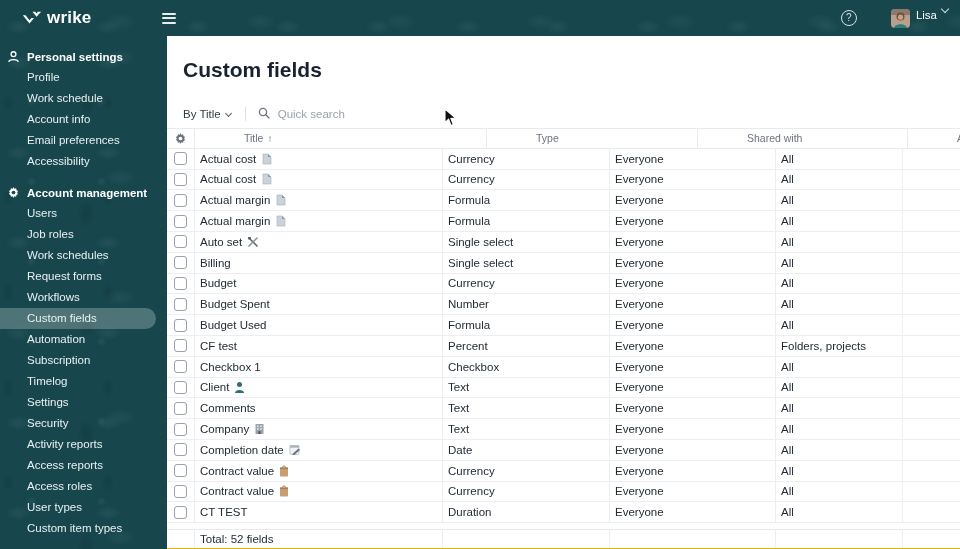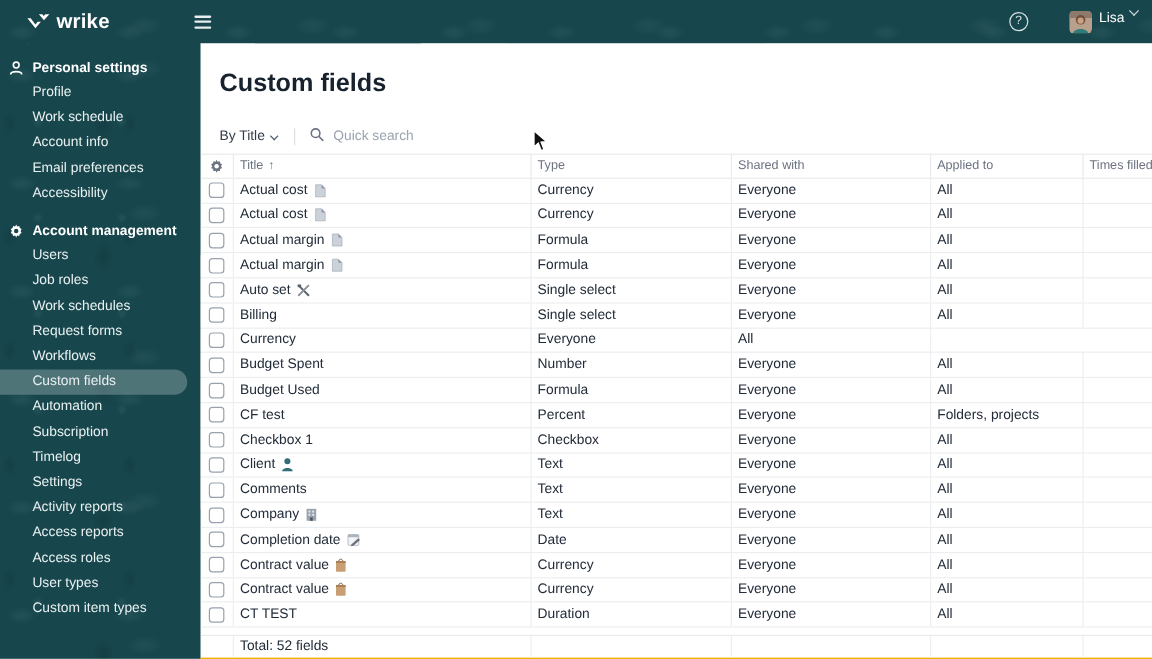--- a/index.html
+++ b/index.html
@@ -51,21 +51,21 @@
   .sort-select .chev2 { width:5px; height:5px; border-right:1.3px solid #55606d; border-bottom:1.3px solid #55606d;
                         transform:rotate(45deg); margin-left:5px; margin-top:-2px; }
   .vdiv { width:1px; height:14px; background:#dde0e4; margin:0 12px 0 14px; }
   .search { display:flex; align-items:center; }
   .search svg { margin-right:8px; }
   .search-ph { font-size:11.5px; color:#9aa3af; }
 
   
   .grid-row { display:grid; grid-template-columns:28px 248px 167px 166px 127px 1fr; width:793px; }
   .table { margin-top:6px; }
-  .thead { border-top:1px solid #e8eaed; border-bottom:1px solid #e8eaed; height:20.8px; }
+  .thead { border-top:1px solid #e8eaed; border-bottom:1px solid #e8eaed; height:20.8px;gap:44px; }
   .th { font-size:10.5px; color:#6b7280; display:flex; align-items:center; padding-left:5px; border-right:1px solid #e8eaed; overflow:hidden; white-space:nowrap; }
   .th:last-child { border-right:none; }
   .th .sort-arrow { margin-left:4px; font-size:10px; color:#6b7280; }
   .th.gear-cell { justify-content:center; padding-left:0; color:#6b7280; font-size:13px; cursor:pointer; }
   .trow { height:20.8px; border-bottom:1px solid #eceef1; }
   .td { font-size:11.5px; color:#222c39; display:flex; align-items:center; padding-left:5px; border-right:1px solid #eceef1; overflow:hidden; white-space:nowrap; }
   .td:last-child { border-right:none; }
   .td.cb-cell { justify-content:center; padding-left:0; }
   .cb { width:13px; height:13px; border:1px solid #98a1ad; border-radius:3px; background:#fff; cursor:pointer; }
   .row-icon { display:inline-flex; margin-left:5px; }
@@ -138,20 +138,21 @@
     <div class="nav-item">Users</div>
     <div class="nav-item">Job roles</div>
     <div class="nav-item">Work schedules</div>
     <div class="nav-item">Request forms</div>
     <div class="nav-item">Workflows</div>
     <div class="nav-item selected">Custom fields</div>
     <div class="nav-item">Automation</div>
     <div class="nav-item">Subscription</div>
     <div class="nav-item">Timelog</div>
     <div class="nav-item">Settings</div>
+    <div class="nav-item">Security</div>
     <div class="nav-item">Activity reports</div>
     <div class="nav-item">Access reports</div>
     <div class="nav-item">Access roles</div>
     <div class="nav-item">User types</div>
     <div class="nav-item">Custom item types</div>
   </nav>
 
 <div class="main">
   <h1 class="page-title">Custom fields</h1>
 
@@ -298,20 +299,23 @@
           </div>
           <div class="td">Single select</div>
           <div class="td">Everyone</div>
           <div class="td">All</div>
           <div class="td"></div>
         </div>
         <div class="grid-row trow">
           <div class="td cb-cell">
             <div class="cb"></div>
           </div>
+          <div class="td">
+            <span>Budget</span>
+          </div>
           <div class="td">Currency</div>
           <div class="td">Everyone</div>
           <div class="td">All</div>
           <div class="td"></div>
         </div>
         <div class="grid-row trow">
           <div class="td cb-cell">
             <div class="cb"></div>
           </div>
           <div class="td">

